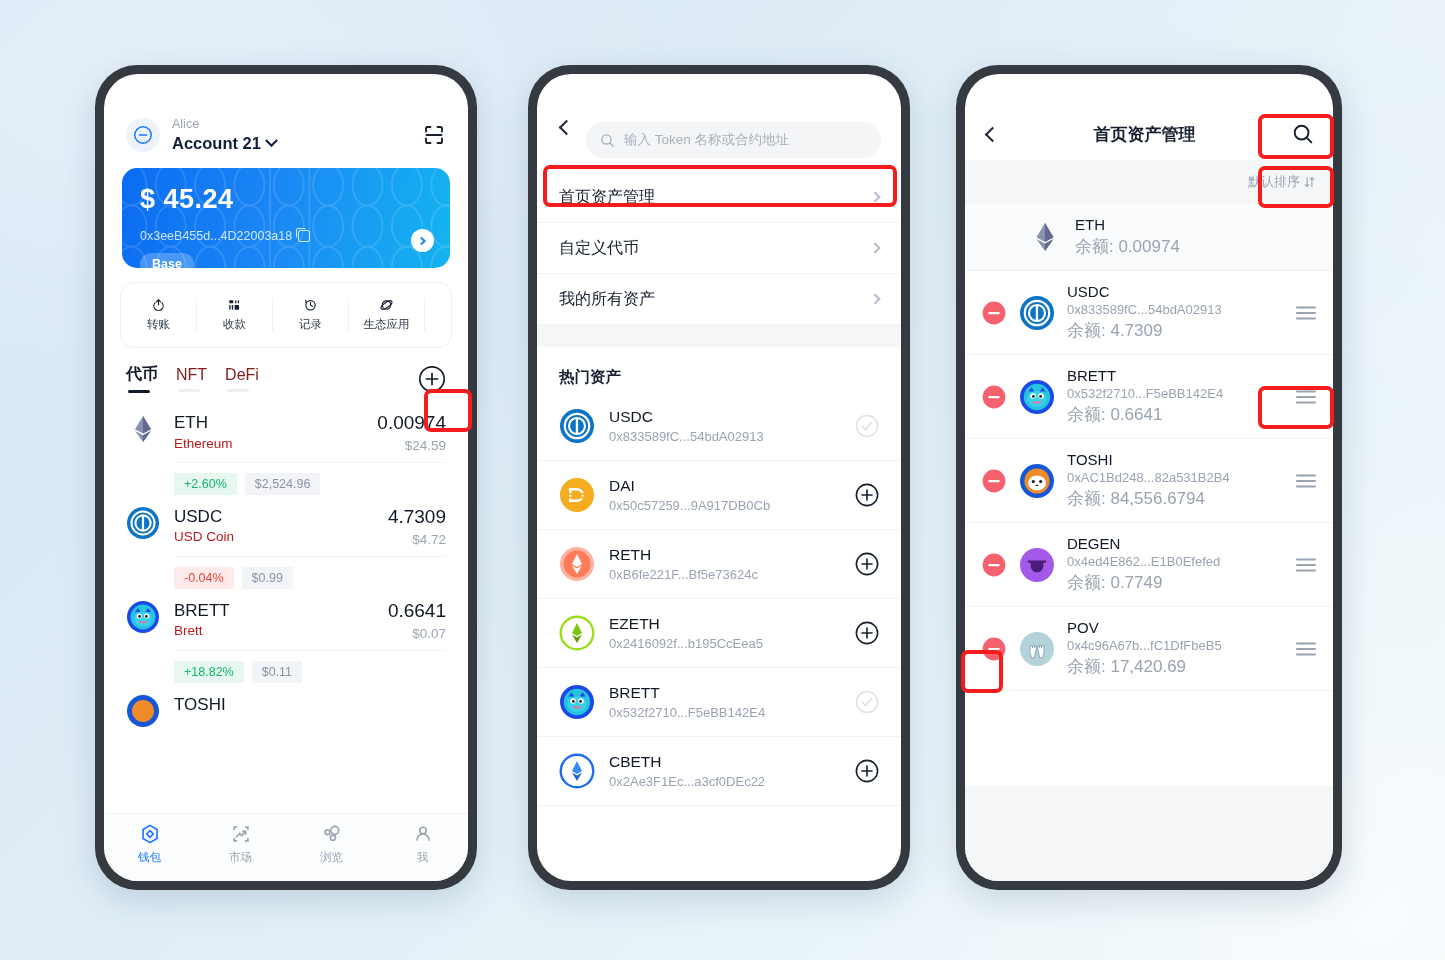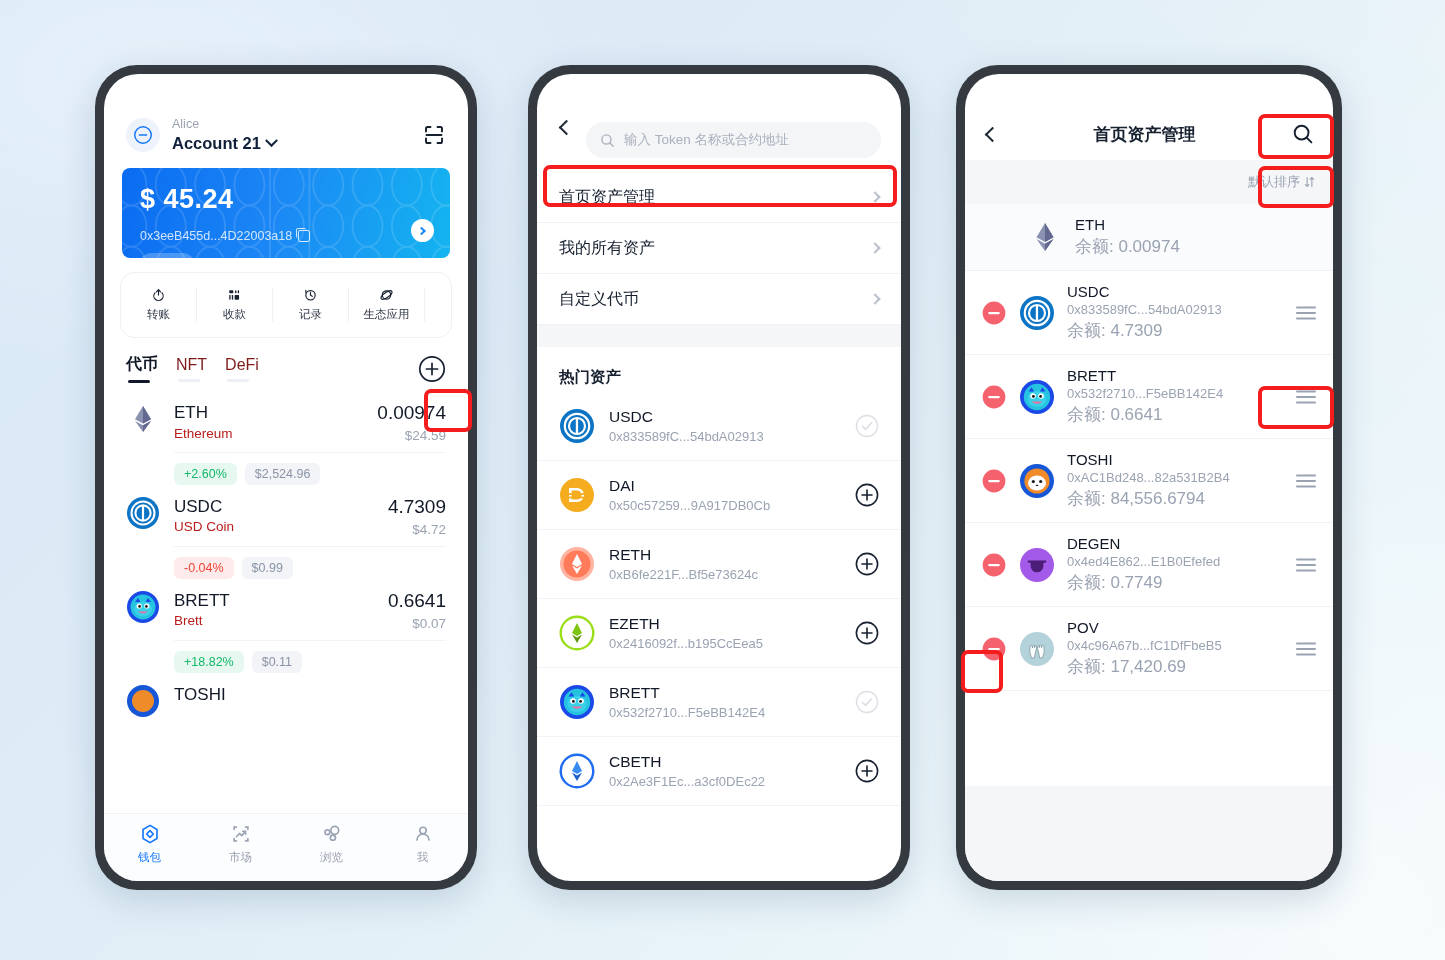--- a/index.html
+++ b/index.html
@@ -54,22 +54,22 @@
     flex: 0 0 auto;
   }
   .acct-text { margin-left: 12px; flex: 1 1 auto; }
   .acct-name { font-size: 12.5px; color: #9aa3b2; line-height: 1.35; }
   .acct-num { font-size: 16.5px; color: #10203a; font-weight: 700; display: flex; align-items: center; gap: 6px; line-height: 1.3; }
   .chev-d { display:inline-block; width:9px; height:9px; border-right:2px solid #10203a; border-bottom:2px solid #10203a; transform: rotate(45deg) translate(-2px,-2px); }
   .scan-icon { width: 24px; height: 24px; flex: 0 0 auto; }
 
   .balance-card {
     margin: 14px 18px 0 18px;
-    height: 90px;
-    border-radius: 8px;
+    height: 100px;
+    border-radius: 15px;
     background: linear-gradient(100deg, #0a6cf1 0%, #1b86f5 45%, #14b4f0 100%);
     position: relative;
     overflow: hidden;
     padding: 16px 18px;
     color: #fff;
   }
   .card-pattern { position:absolute; inset:0; opacity:0.13; }
   .bal-amount { font-size: 27px; font-weight: 700; letter-spacing: 0.5px; position: relative; }
   .bal-addr { font-size: 12.5px; color: rgba(255,255,255,0.80); margin-top: 14px; display:flex; align-items:center; gap:6px; position:relative; }
   .copy-ic { width: 12px; height: 12px; border: 1.4px solid rgba(255,255,255,0.8); border-radius: 2px; position: relative; }
@@ -109,21 +109,21 @@
   .tok-row { padding: 11px 22px 0 22px; }
   .tok-top { display:flex; align-items:flex-start; gap: 14px; }
   .tok-ico { width: 34px; height: 34px; flex:0 0 auto; }
   .tok-mid { flex:1 1 auto; }
   .tok-sym { font-size: 17px; color:#111827; font-weight: 500; line-height:1.25; }
   .tok-name { font-size: 13.5px; color:#b91c1c; margin-top: 2px; }
   .tok-right { text-align: right; }
   .tok-amt { font-size: 19px; color:#111827; font-weight: 500; line-height:1.2;margin-left:7px; }
   .tok-usd { font-size: 13.5px; color:#9aa3b2; margin-top: 3px; }
   .tok-badges { display:flex; gap: 8px; margin: 9px 0 0 48px; padding-top: 10px; border-top: 1px solid #f1f3f6; }
-  .badge { font-size: 12.5px; padding: 4px 10px; border-radius: 6px; }
+  .badge { font-size: 12.5px; padding: 4px 10px; border-radius: 0; }
   .badge.up   { background:#e6f8ef; color:#12b76a; }
   .badge.down { background:#fdeaea; color:#f04438; }
   .badge.price{ background:#f2f4f7; color:#8a94a6; }
 
   .p1-bottomnav {
     position: absolute; left:0; right:0; bottom: 0; height: 68px;
     background: rgba(252,253,254,0.97); backdrop-filter: blur(4px);
     border-top: 1px solid #f0f2f5;
     display:flex; align-items:center; padding-bottom: 8px;
   }
@@ -453,25 +453,25 @@
         <span class="search-ph">输入 Token 名称或合约地址</span>
       </div>
     </div>
 
     <div class="menu-list">
       <div class="menu-item">
         <span class="lbl">首页资产管理</span>
         <i class="chev-r"></i>
       </div>
       <div class="menu-item">
+        <span class="lbl">自定义代币</span>
+        <i class="chev-r"></i>
+      </div>
+      <div class="menu-item">
         <span class="lbl">我的所有资产</span>
-        <i class="chev-r"></i>
-      </div>
-      <div class="menu-item">
-        <span class="lbl">自定义代币</span>
         <i class="chev-r"></i>
       </div>
     </div>
 
     <div class="spacer-gray"></div>
     <div class="sec-title">热门资产</div>
 
     <div>
 
       <div class="asset-row">

